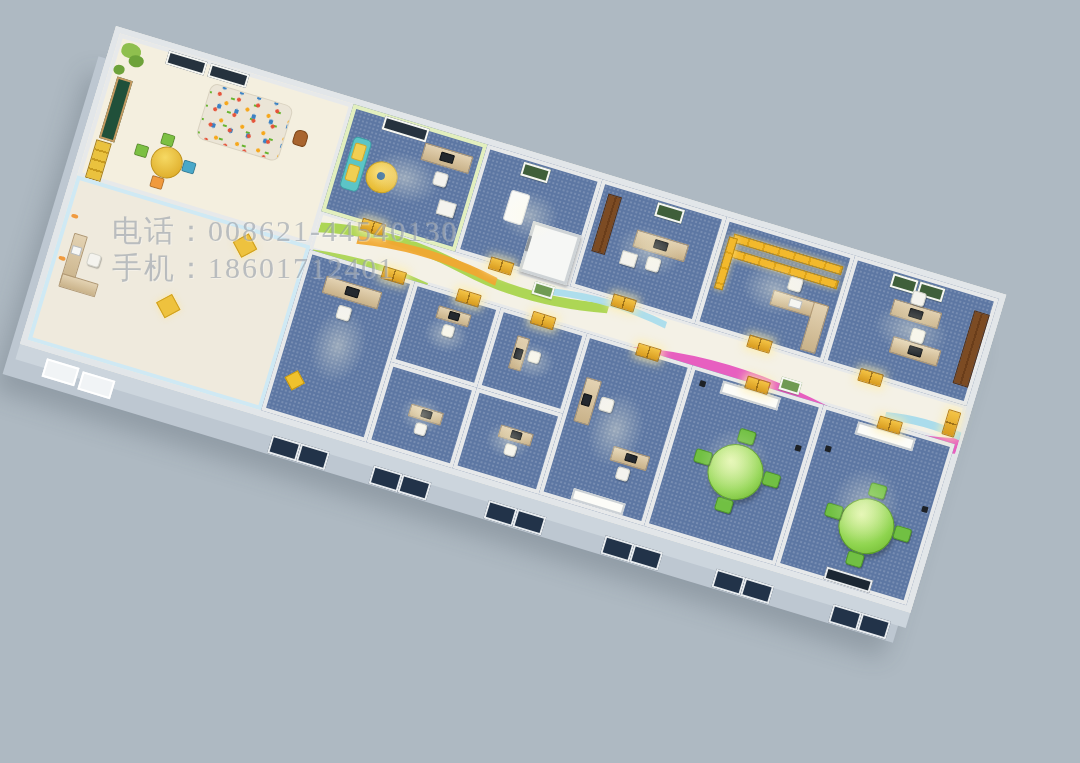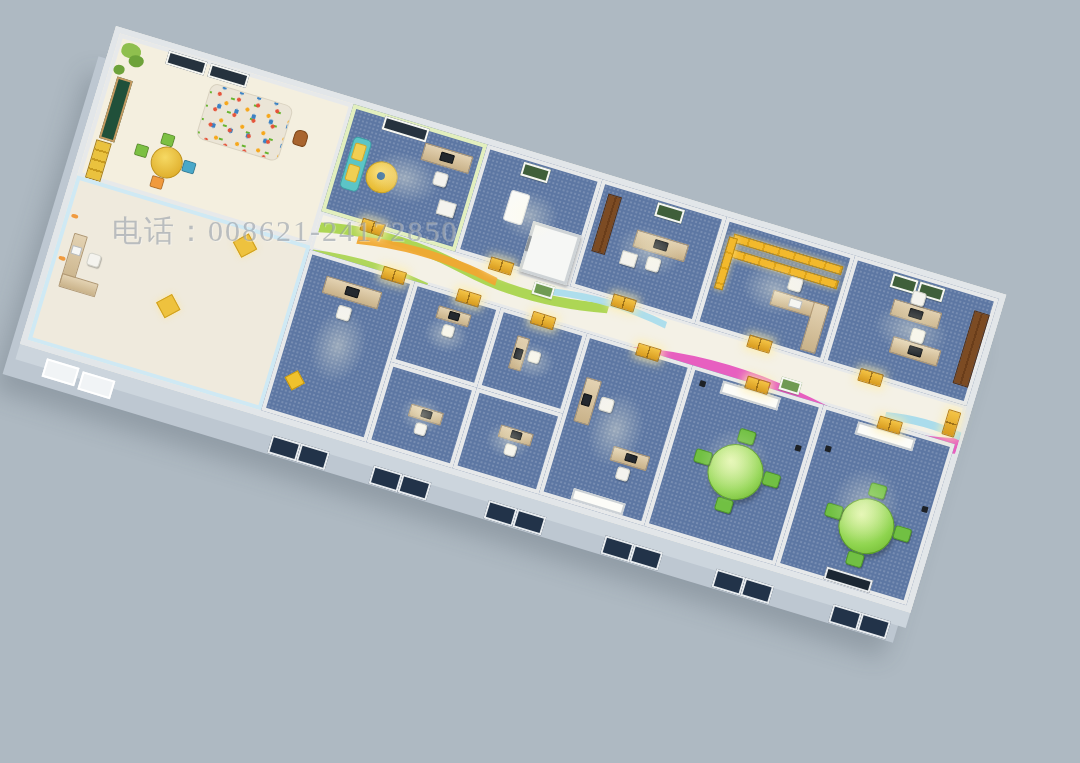--- a/index.html
+++ b/index.html
@@ -272,16 +272,17 @@
     <div class="fwin" style="left:518px;"></div>
     <div class="fwin" style="left:610px;"></div>
     <div class="fwin" style="left:640px;"></div>
     <div class="fwin" style="left:726px;"></div>
     <div class="fwin" style="left:756px;"></div>
     <div class="fwin" style="left:848px;"></div>
     <div class="fwin" style="left:878px;"></div>
   </div>
 
   <div class="watermark">
-    <div>电话：008621-24172850</div>
+    <div>电话：008621-44540130</div>
+    <div>手机：18601712401</div>
   </div>
 
 </div>
 
 </body></html>

